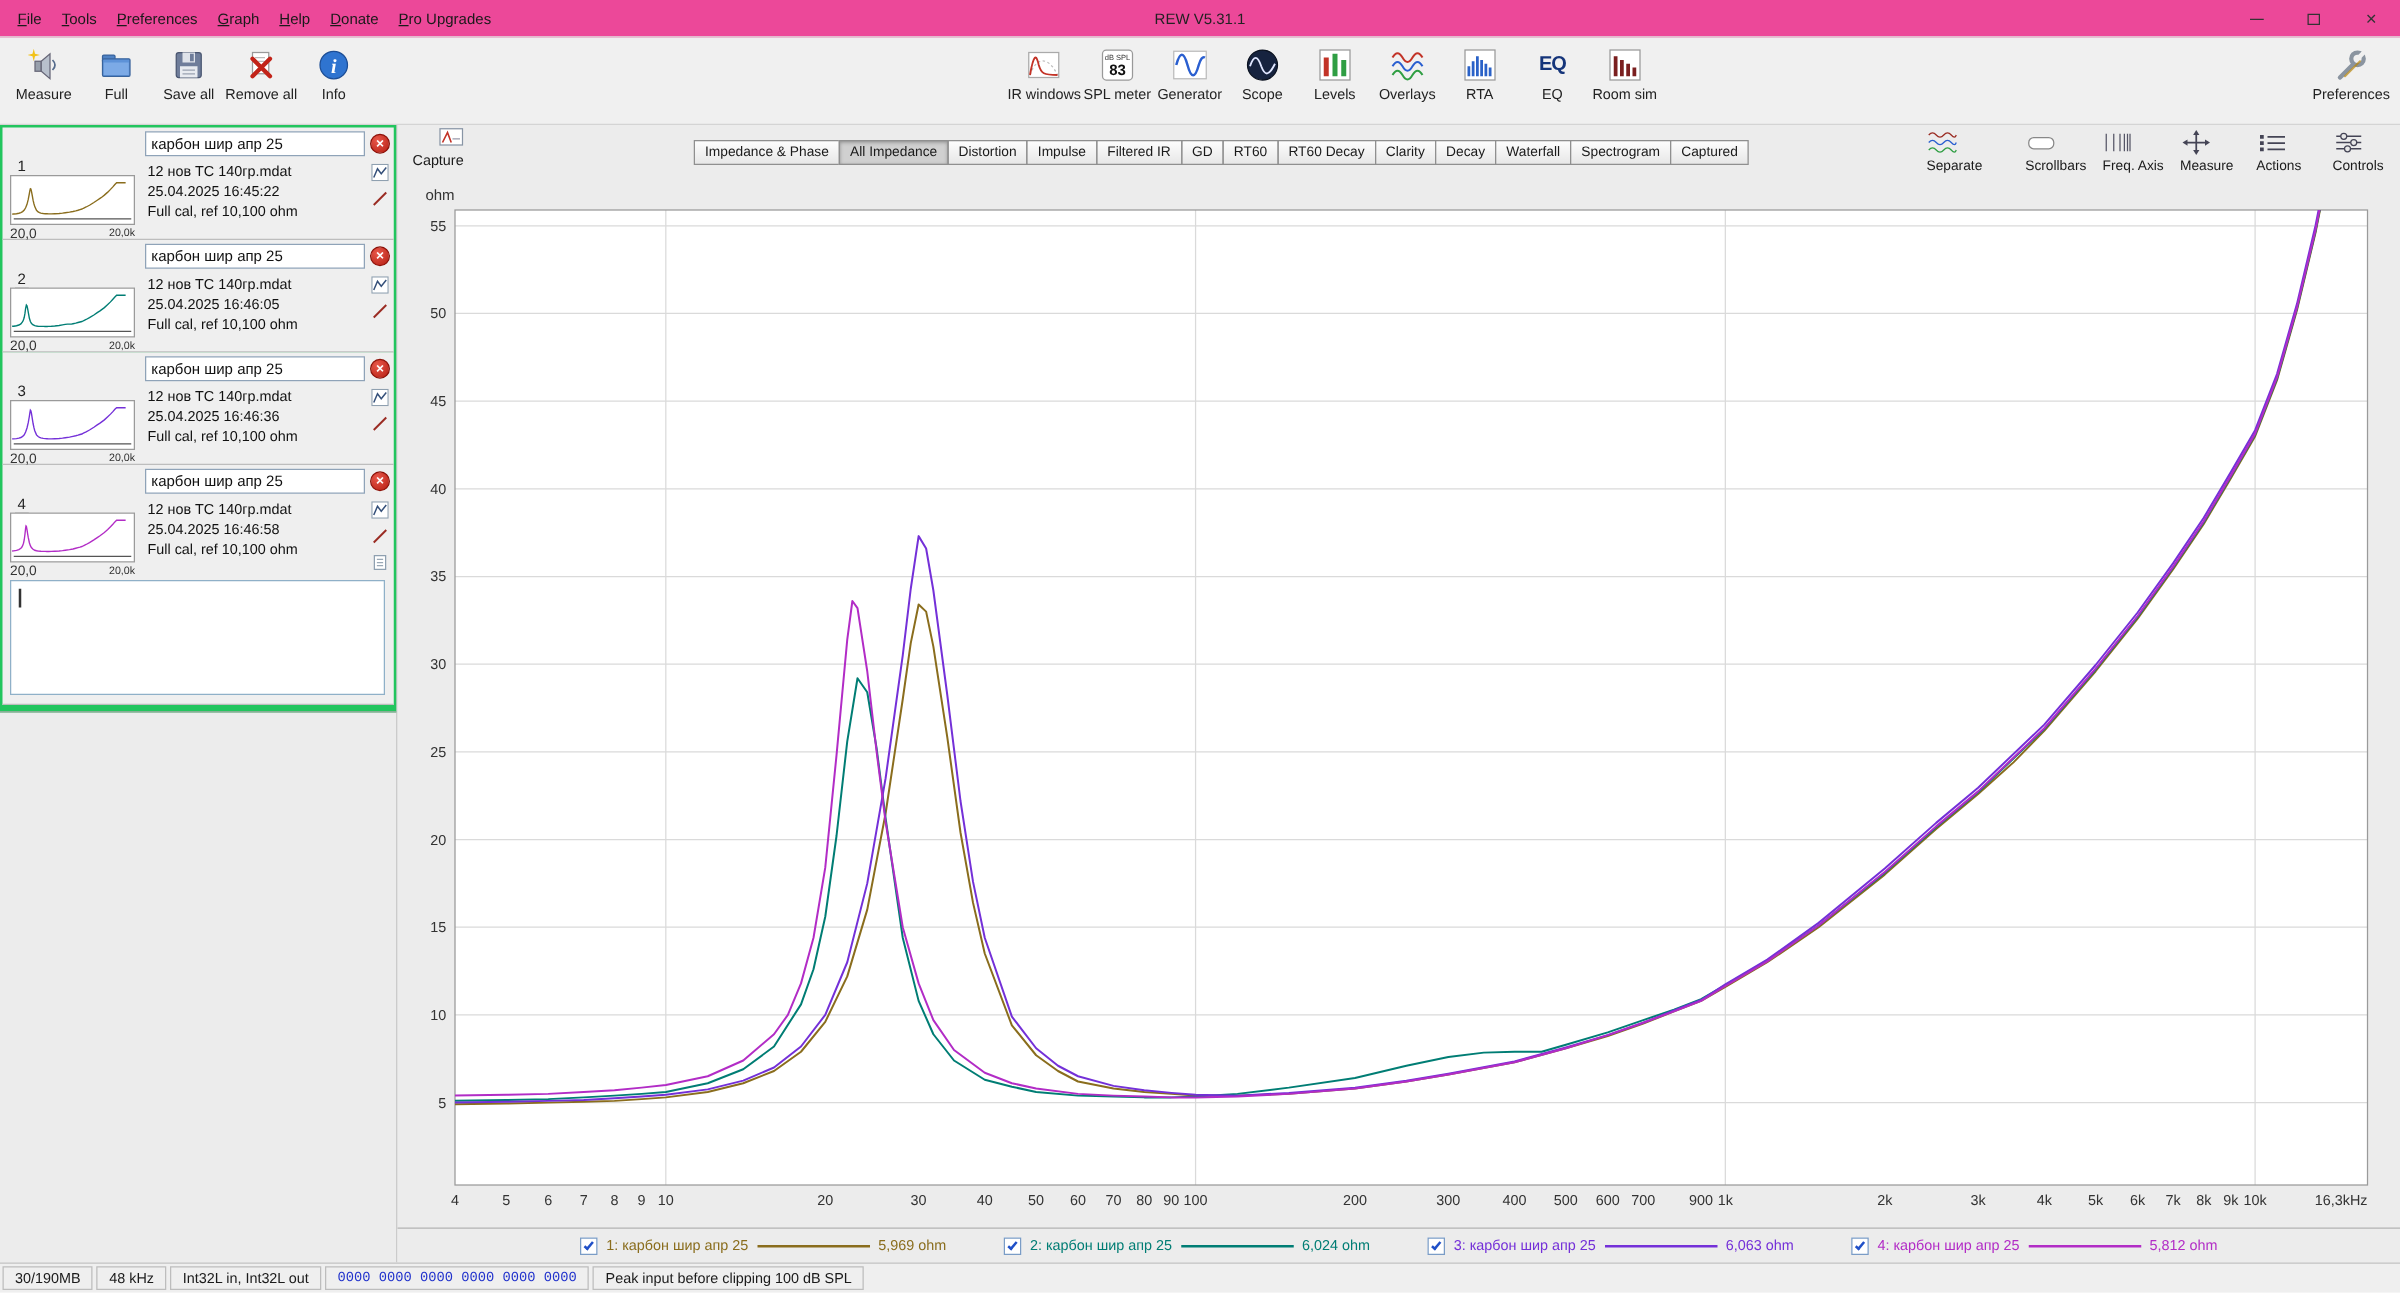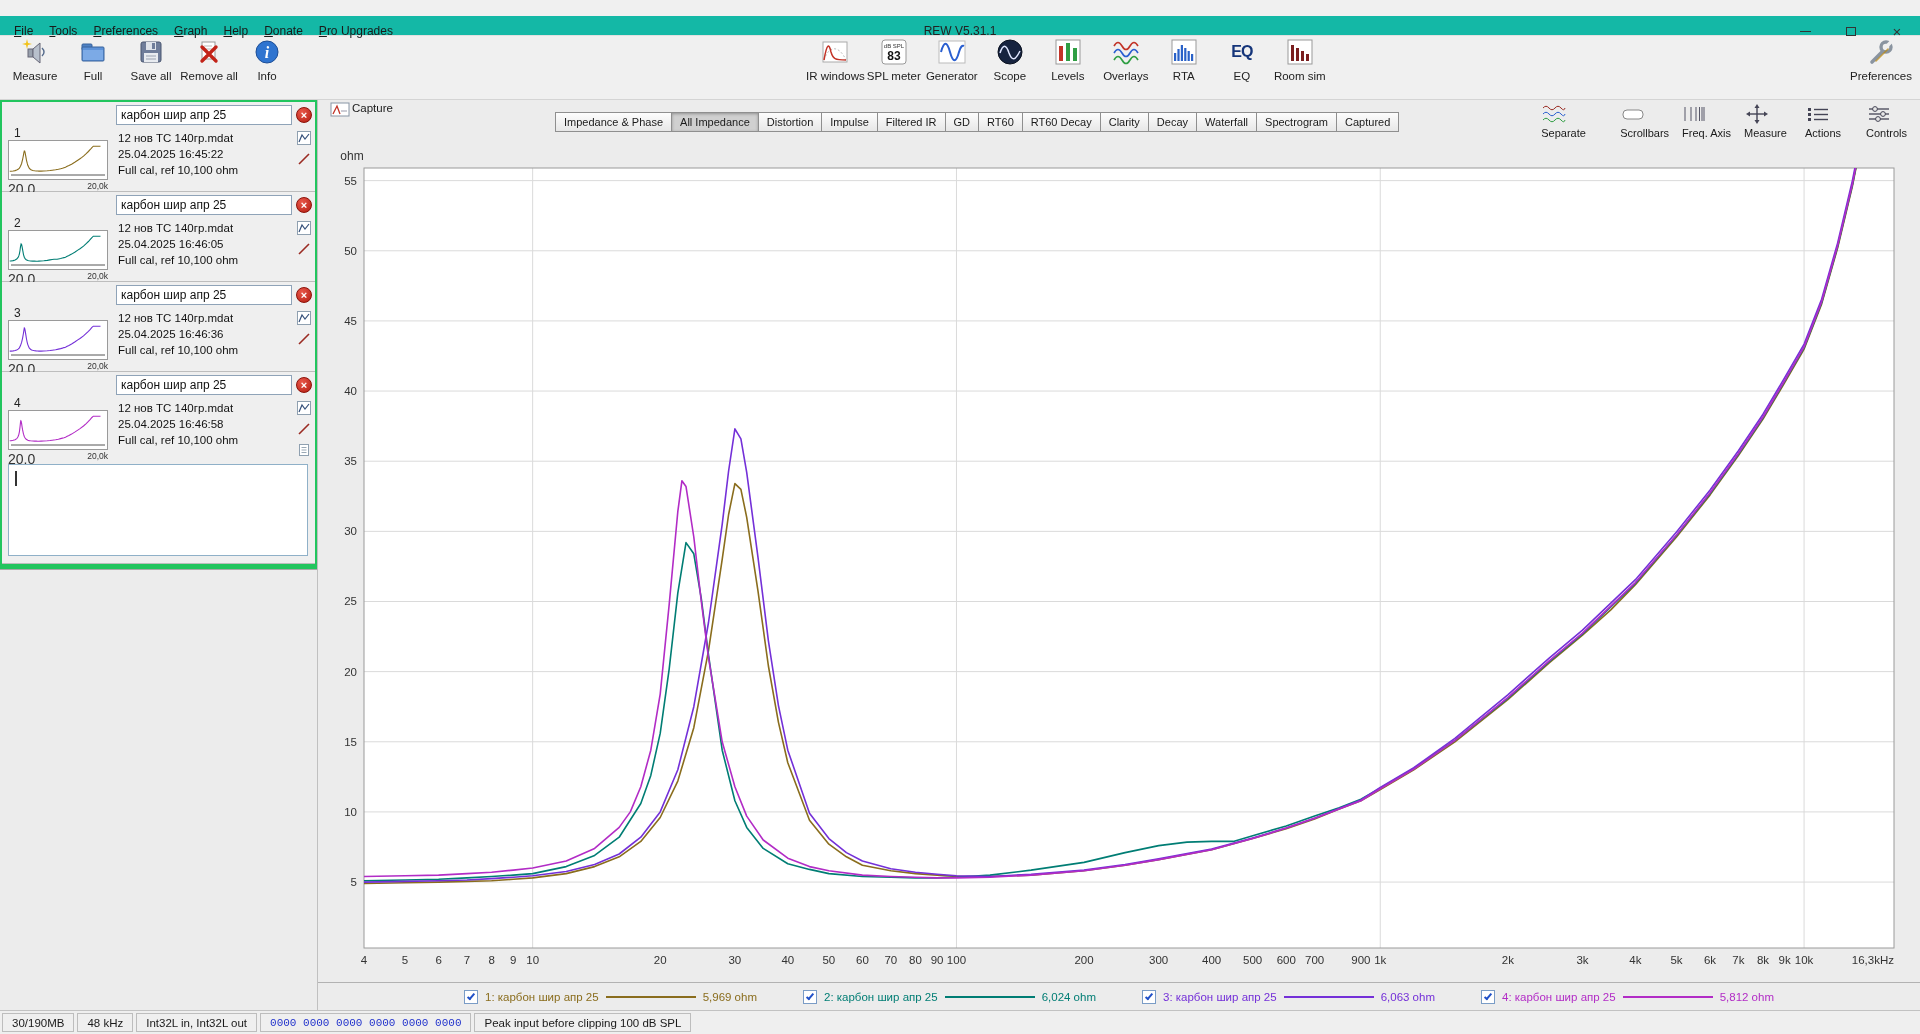--- a/index.html
+++ b/index.html
@@ -1,20 +1,20 @@
 <!DOCTYPE html>
 <html><head>
 <meta charset="utf-8">
 <style>
 *{box-sizing:border-box;margin:0;padding:0}
 html,body{width:1920px;height:1034px;overflow:hidden}
 body{background:#f0f0f0;font-family:"Liberation Sans",sans-serif;font-size:12px;color:#1a1a1a;position:relative}
 u{text-decoration:underline}
 
-.topbar{position:absolute;left:0;top:16px;right:0;height:20px;background:#14b8a6;border-bottom:1px solid #e0e0e0}
+.topbar{position:absolute;left:0;top:0;right:0;height:30px;background:#ec4899;border-bottom:1px solid #e0e0e0}
 .menu{position:absolute;left:6px;top:0;height:30px;display:flex;align-items:center}
 .menu .mitem{padding:5px 8px;cursor:default}
 .wtitle{position:absolute;left:50%;top:8px;transform:translateX(-50%);color:#222}
 .wbtns{position:absolute;right:0;top:0;display:flex}
 .wbtn{width:46px;height:30px;display:flex;align-items:center;justify-content:center;color:#333}
 .min-bar{width:11px;height:1px;background:#333;display:block}
 .max-box{width:10px;height:9px;border:1px solid #333;display:block}
 .wbtn.close{font-size:15px}
 
 .toolbar{position:absolute;left:0;top:30px;right:0;height:70px;border-bottom:1px solid #d4d4d4}
@@ -28,31 +28,31 @@
 
 .sidebar{position:absolute;left:0;top:100px;width:318px;bottom:24px;background:#ececec;border-right:1px solid #c0c0c0}
 .mlist{position:absolute;left:0;top:0;width:317px;height:470px;border-bottom:1px solid #a8a8a8;background:#22c55e}
 .collapse-btn{position:absolute;left:6px;top:8px;height:20px;padding:0 8px;border:1px solid #9a9a9a;border-radius:3px;background:linear-gradient(#fbfbfb,#e4e4e4);font-size:11.5px;display:flex;align-items:center;gap:5px;cursor:default}
 .mcard{position:absolute;left:2px;width:313px;border-bottom:1px solid #bdbdbd;background:#efefef}
 .mc1{top:2px;height:90px}.mc2{top:92px;height:90px}.mc3{top:182px;height:90px}.mc4{top:272px;height:192px}
 .mname{position:absolute;left:114px;top:3px;width:176px;height:20px;border:1px solid #8fa3b8;background:#fff;font-family:"Liberation Sans",sans-serif;font-size:12px;padding:0 4px;color:#111}
 .mdel{position:absolute;left:294px;top:5px;width:16px;height:16px;border-radius:50%;background:radial-gradient(circle at 35% 30%,#e8574a,#b51e12);border:1px solid #8d1108;color:#fff;font-size:11px;font-weight:bold;line-height:13px;text-align:center;cursor:default;padding:0}
 .mnum{position:absolute;left:10px;top:24px;font-size:12px;color:#222;border-bottom:1px solid #666;padding:0 2px}
 .mthumb{position:absolute;left:6px;top:38px;width:100px;height:40px;background:#fff;border:1px solid #9a9a9a}
-.max-l{position:absolute;left:6px;top:79px;font-size:14px;color:#333}
+.max-l{position:absolute;left:6px;top:79px;font-size:11px;color:#333}
 .max-r{position:absolute;left:76px;top:79px;width:30px;text-align:right;font-size:8.5px;color:#333}
 .minfo{position:absolute;left:116px;top:28px;width:176px;font-size:11.5px;line-height:16px;color:#111;white-space:nowrap;overflow:hidden}
 .micon{position:absolute;left:295px;width:14px;height:14px}
 .mi1{top:29px}.mi2{top:50px}.mi3{top:71px}
 .mnotes{position:absolute;left:6px;top:92px;width:300px;height:92px;background:#fff;border:1px solid #8fb0c8}
 .caret{position:absolute;left:6px;top:6px;width:1.5px;height:15px;background:#333}
 
 .graphpanel{position:absolute;left:318px;top:100px;right:0;bottom:24px;background:#ececec}
 .gheader{position:absolute;left:0;top:0;right:0;height:46px}
-.capture{position:absolute;left:12px;top:2px;display:flex;flex-direction:row;align-items:flex-start;gap:2px;font-size:11.5px}
+.capture{position:absolute;left:12px;top:2px;display:flex;flex-direction:column;align-items:flex-end;gap:2px;font-size:11.5px}
 .tabs{position:absolute;left:238px;top:12px;display:flex}
 .tab{padding:3px 8px;border:1px solid #8f8f8f;margin-left:-1px;background:linear-gradient(#fdfdfd,#e7e7e7);font-size:11px;white-space:nowrap;cursor:default;color:#1a1a1a}
 .tab.active{background:#d0d0d0;box-shadow:inset 0 1px 3px rgba(0,0,0,.3)}
 .gtools{position:absolute;right:6px;top:3px;display:flex;gap:13px}
 .gtool{display:flex;flex-direction:column;gap:2px;font-size:11px;min-width:48px;cursor:default}
 .gtool .gicon{height:22px;display:flex;align-items:center}
 .gtool.sep{margin-right:18px}
 .chartbox{position:absolute;left:0;top:46px;right:0;height:836px}
 #chart-svg{position:absolute;left:0;top:0}
 .avgbtn{position:absolute;left:52px;top:838px;height:20px;padding:0 7px;border:1px solid #9a9a9a;background:#f4f4f4;font-size:11.5px;font-family:"Liberation Sans",sans-serif;cursor:default}

